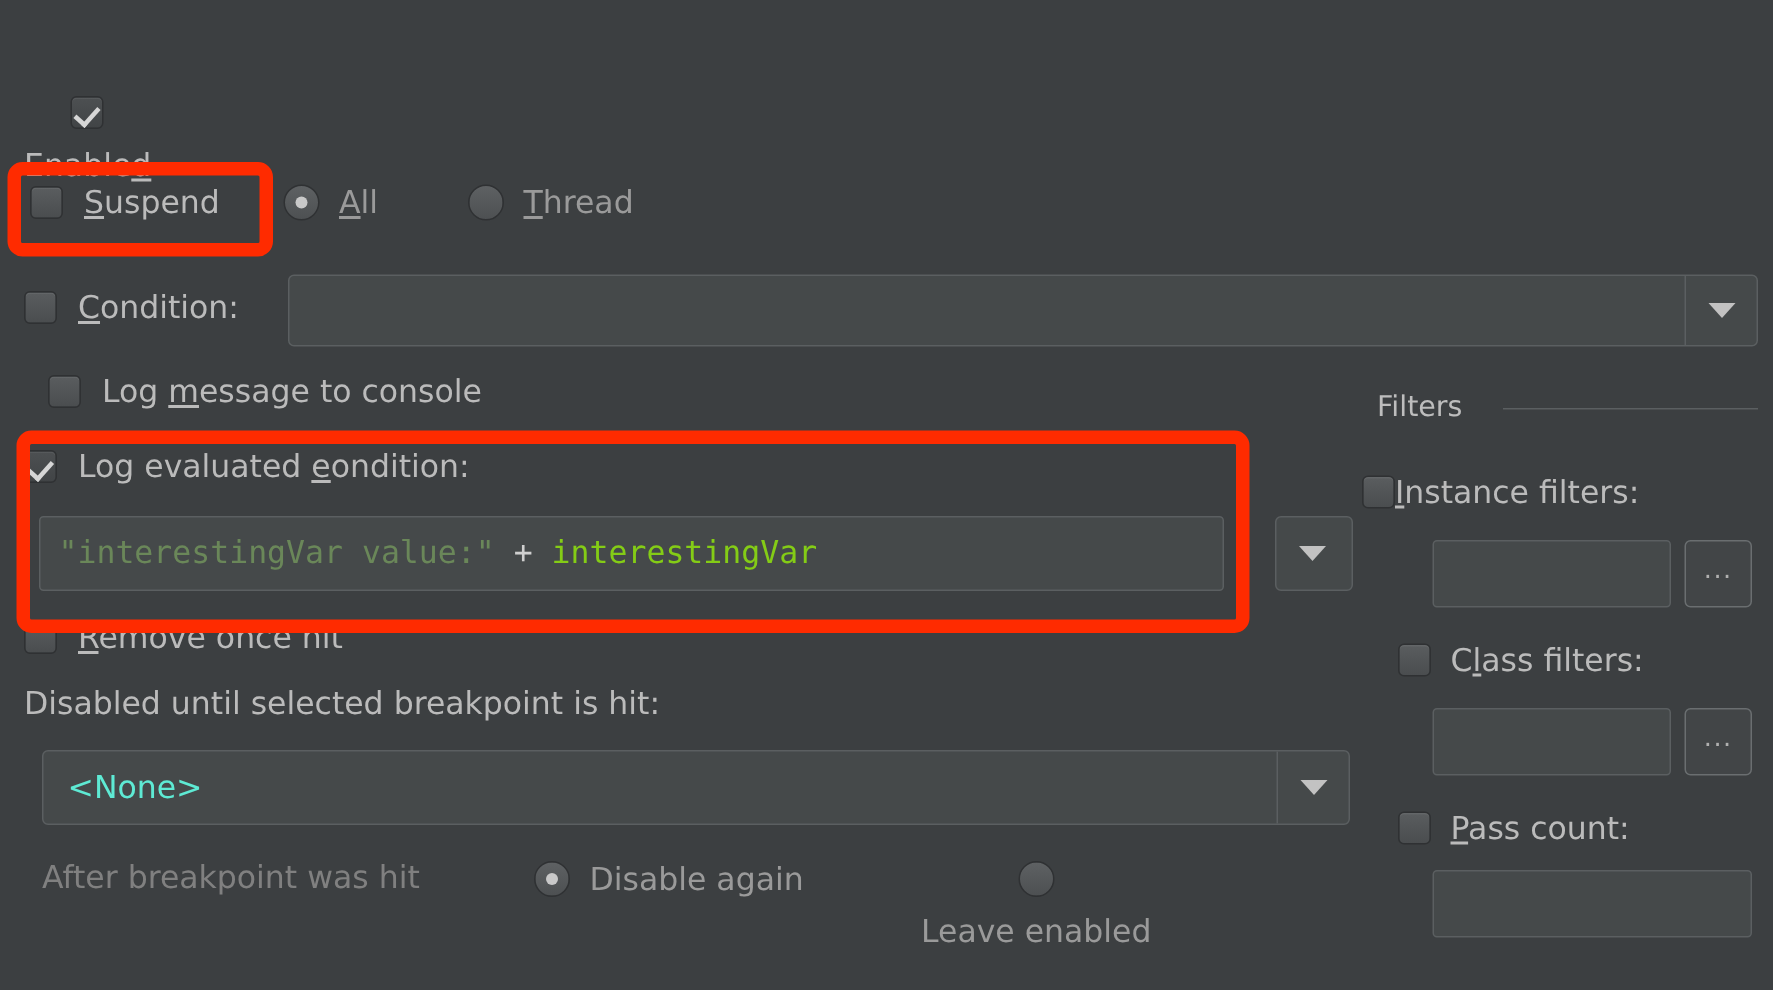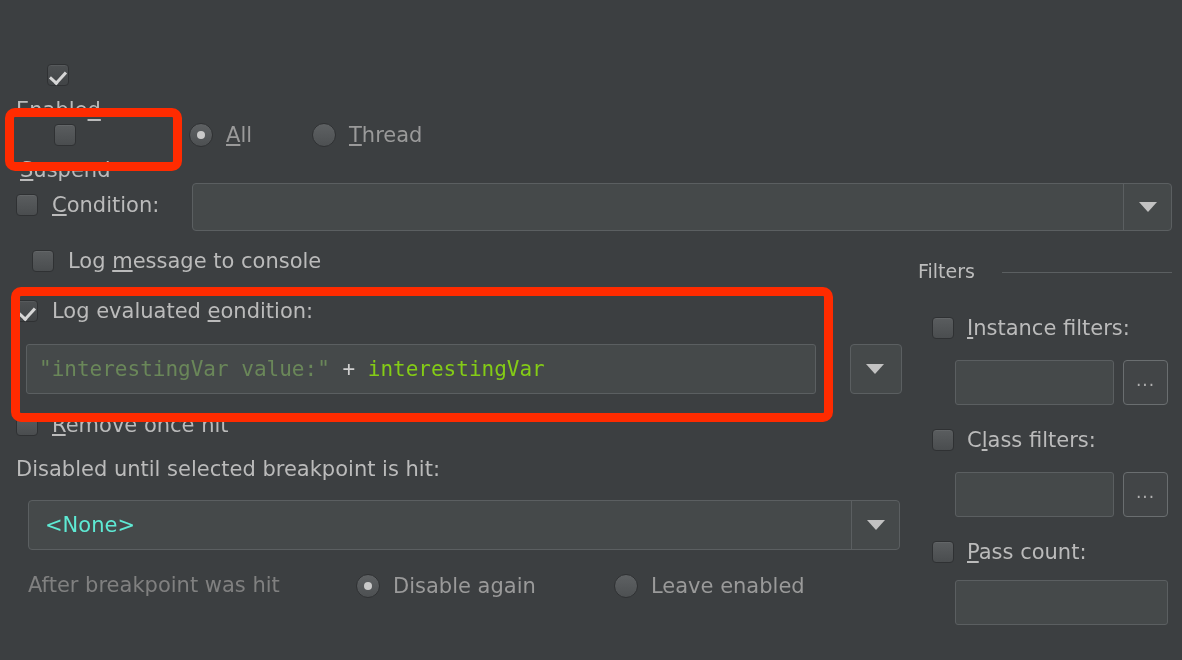--- a/index.html
+++ b/index.html
@@ -162,21 +162,21 @@
 <body>
 
 <div id="root">
 
 
   <div class="row" style="left:16px; top:64px; gap:14px;flex-direction:column;">
     <span class="cb checked"></span>
     <span class="lbl"><span>Enable</span><span class="mn">d</span><span></span></span>
   </div>
 
-  <div class="row" style="left:20px; top:124px; gap:14px;flex-direction:column;">
+  <div class="row" style="left:20px; top:124px; gap:14px;">
     <span class="cb"></span>
     <span class="lbl"><span class="mn">S</span><span>uspend</span></span>
   </div>
 
   <div class="row" style="left:189px; top:123px; gap:13px;">
     <span class="rb sel"></span>
     <span class="lbl dim2"><span class="mn">A</span><span>ll</span></span>
   </div>
 
   <div class="row" style="left:312px; top:123px; gap:13px;">
@@ -222,29 +222,29 @@
     <div class="combo-arrow"></div>
   </div>
 
   <div class="lbl dim" style="position:absolute; left:28px; top:575px;">After breakpoint was hit</div>
 
   <div class="row" style="left:356px; top:574px; gap:13px;">
     <span class="rb sel"></span>
     <span class="lbl dim2">Disable again</span>
   </div>
 
-  <div class="row" style="left:614px; top:574px; gap:13px;">
+  <div class="row" style="left:614px; top:574px; gap:13px;flex-direction:column;">
     <span class="rb"></span>
     <span class="lbl dim2">Leave enabled</span>
   </div>
 
   <div class="sect-label" style="left:918px; top:260px;">Filters</div>
   <div class="sect-rule" style="left:1002px; top:272px; width:170px;"></div>
 
-  <div class="row" style="left:932px; top:317px; gap:13px;">
+  <div class="row" style="left:908px; top:317px; ">
     <span class="cb"></span>
     <span class="lbl"><span class="mn">I</span><span>nstance filters:</span></span>
   </div>
   <div class="field flat" style="left:955px; top:360px; width:159px; height:45px;">
     <div class="expr" style="left:10px; top:50%; transform:translateY(-50%); font-size:19px;"></div>
   </div>
   <div class="dots" style="left:1123px; top:360px; width:45px; height:45px;">...</div>
 
   <div class="row" style="left:932px; top:429px; gap:13px;">
     <span class="cb"></span>

